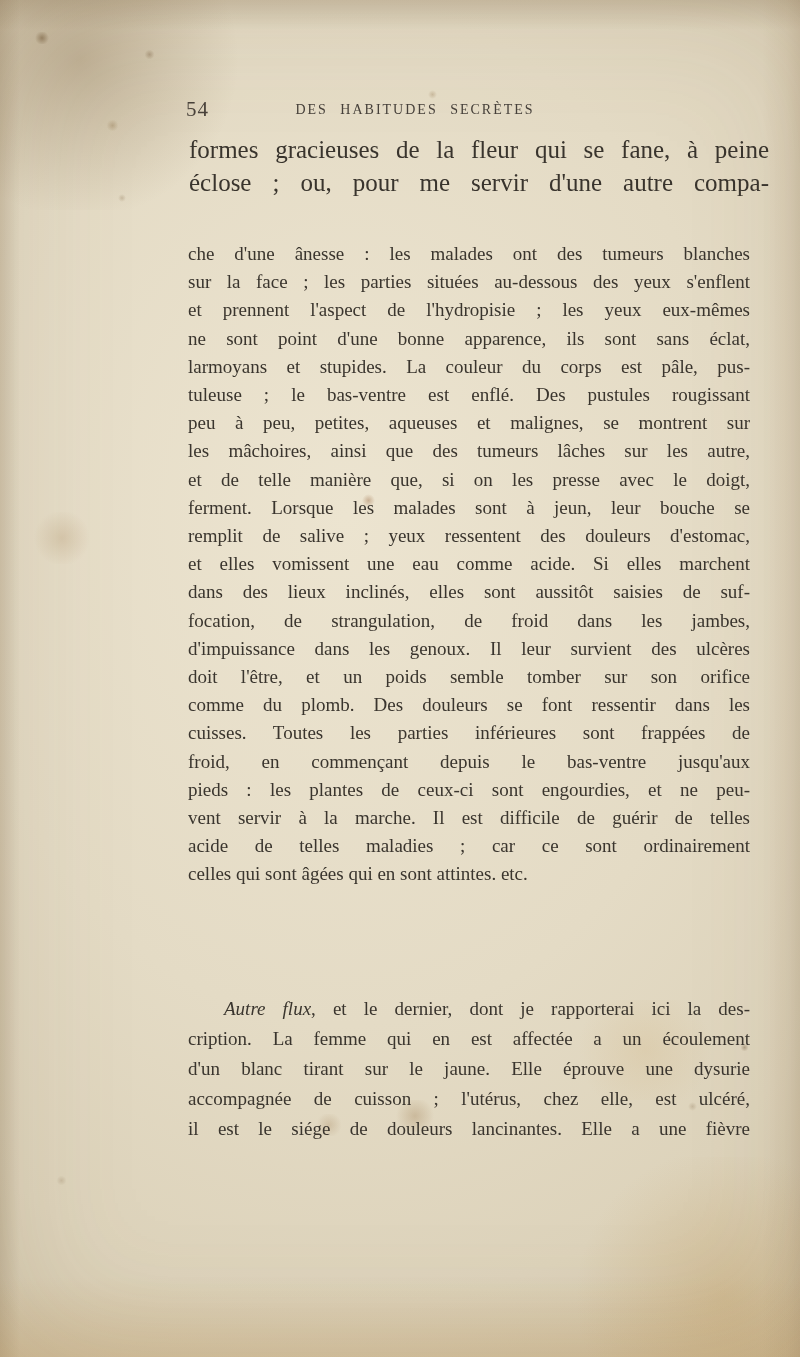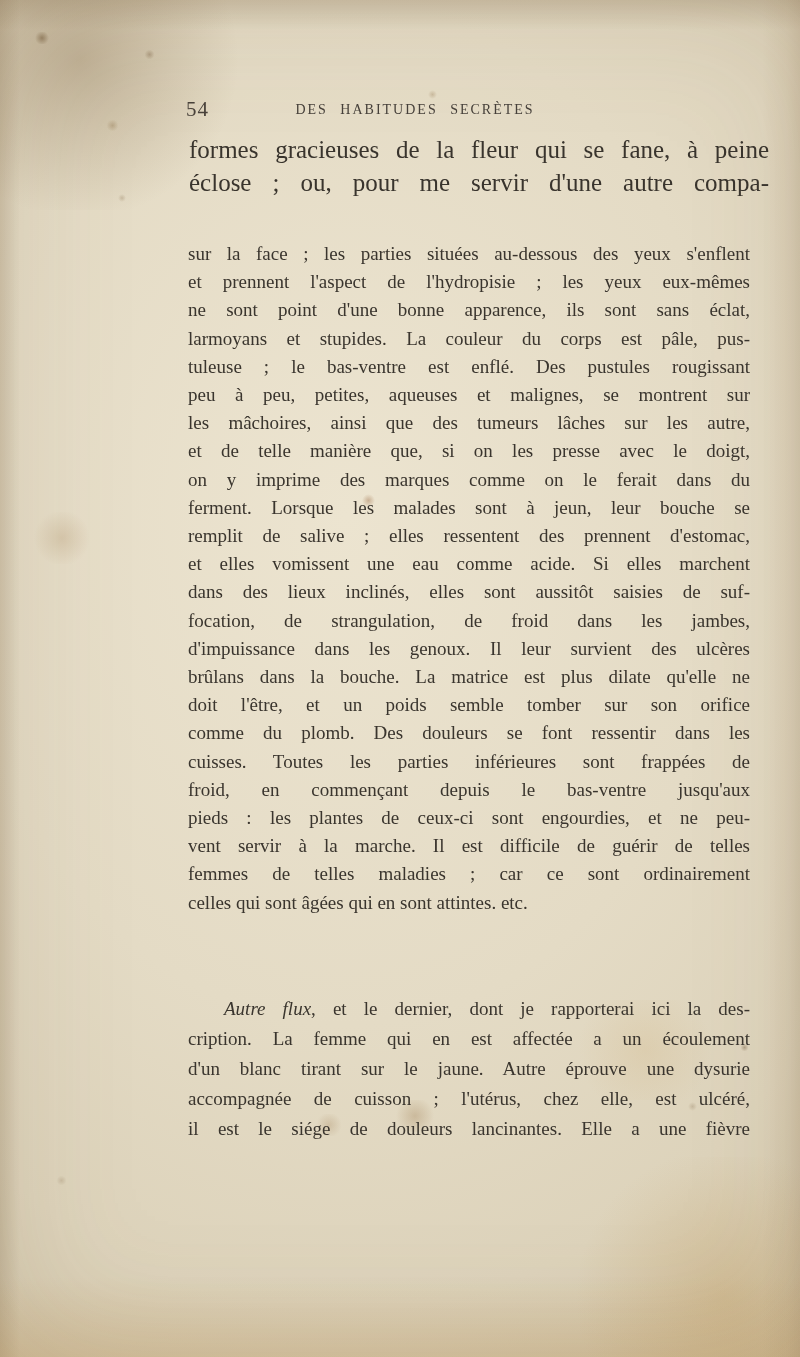--- a/index.html
+++ b/index.html
@@ -108,49 +108,48 @@
 
   <div class="page-number">54</div>
   <div class="running-head">DES HABITUDES SECRÈTES</div>
 
   <div class="intro">
       <div class="line">formes gracieuses de la fleur qui se fane, à peine</div>
       <div class="line">éclose ; ou, pour me servir d'une autre compa-</div>
     </div>
 
   <div class="para1">
+      <div class="line">che d'une ânesse : les malades ont des tumeurs blanches</div>
       <div class="line">sur la face ; les parties situées au-dessous des yeux s'enflent</div>
       <div class="line">et prennent l'aspect de l'hydropisie ; les yeux eux-mêmes</div>
       <div class="line">ne sont point d'une bonne apparence, ils sont sans éclat,</div>
       <div class="line">larmoyans et stupides. La couleur du corps est pâle, pus-</div>
       <div class="line">tuleuse ; le bas-ventre est enflé. Des pustules rougissant</div>
       <div class="line">peu à peu, petites, aqueuses et malignes, se montrent sur</div>
       <div class="line">les mâchoires, ainsi que des tumeurs lâches sur les autre,</div>
       <div class="line">et de telle manière que, si on les presse avec le doigt,</div>
-      <div class="line">on y imprime des marques comme on le ferait dans du</div>
       <div class="line">ferment. Lorsque les malades sont à jeun, leur bouche se</div>
-      <div class="line">remplit de salive ; elles ressentent des prennent d'estomac,</div>
+      <div class="line">remplit de salive ; yeux ressentent des douleurs d'estomac,</div>
       <div class="line">et elles vomissent une eau comme acide. Si elles marchent</div>
       <div class="line">dans des lieux inclinés, elles sont aussitôt saisies de suf-</div>
       <div class="line">focation, de strangulation, de froid dans les jambes,</div>
       <div class="line">d'impuissance dans les genoux. Il leur survient des ulcères</div>
-      <div class="line">brûlans dans la bouche. La matrice est plus dilate qu'elle ne</div>
       <div class="line">doit l'être, et un poids semble tomber sur son orifice</div>
       <div class="line">comme du plomb. Des douleurs se font ressentir dans les</div>
       <div class="line">cuisses. Toutes les parties inférieures sont frappées de</div>
       <div class="line">froid, en commençant depuis le bas-ventre jusqu'aux</div>
       <div class="line">pieds : les plantes de ceux-ci sont engourdies, et ne peu-</div>
       <div class="line">vent servir à la marche. Il est difficile de guérir de telles</div>
-      <div class="line">femmes de telles maladies ; car ce sont ordinairement</div>
+      <div class="line">acide de telles maladies ; car ce sont ordinairement</div>
       <div class="line line-end">celles qui sont âgées qui en sont attintes. etc.</div>
     </div>
 
   <div class="para2">
     <div class="line indent"><span class="italic">Autre flux</span><span>, et le dernier, dont je rapporterai ici la des-</span></div>
     <div>
         <div class="line">cription. La femme qui en est affectée a un écoulement</div>
-        <div class="line">d'un blanc tirant sur le jaune. Autre éprouve une dysurie</div>
+        <div class="line">d'un blanc tirant sur le jaune. Elle éprouve une dysurie</div>
         <div class="line">accompagnée de cuisson ; l'utérus, chez elle, est ulcéré,</div>
         <div class="line">il est le siége de douleurs lancinantes. Elle a une fièvre</div>
       </div>
   </div>
 
 </div>
 
 </body></html>

